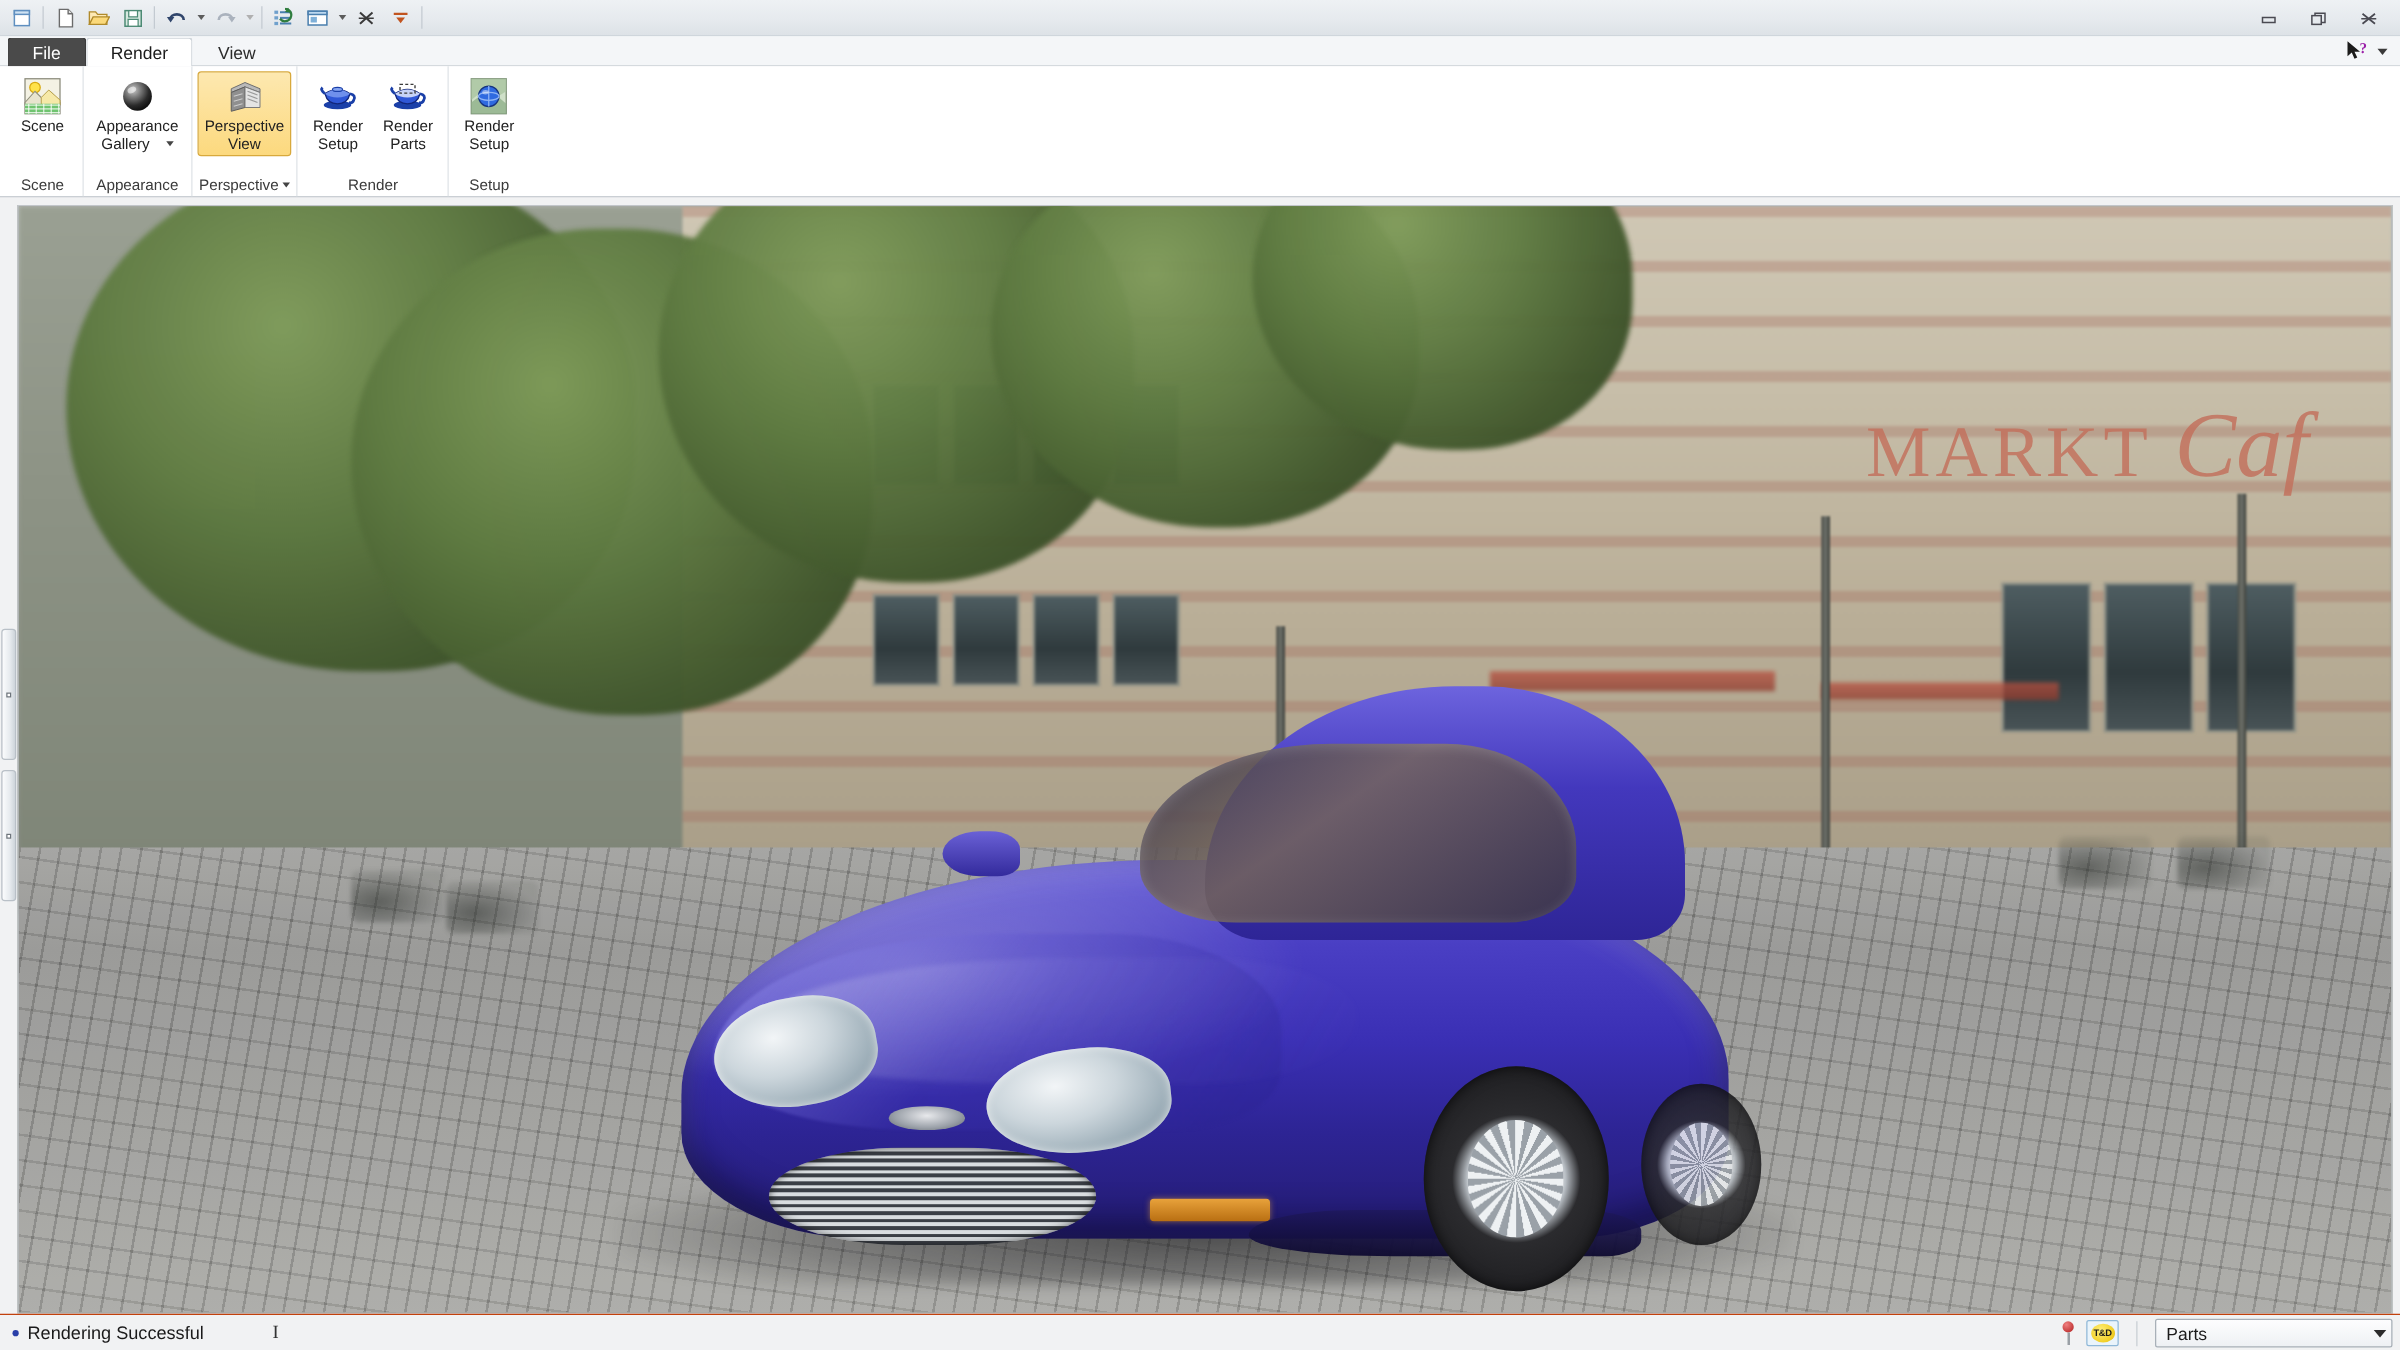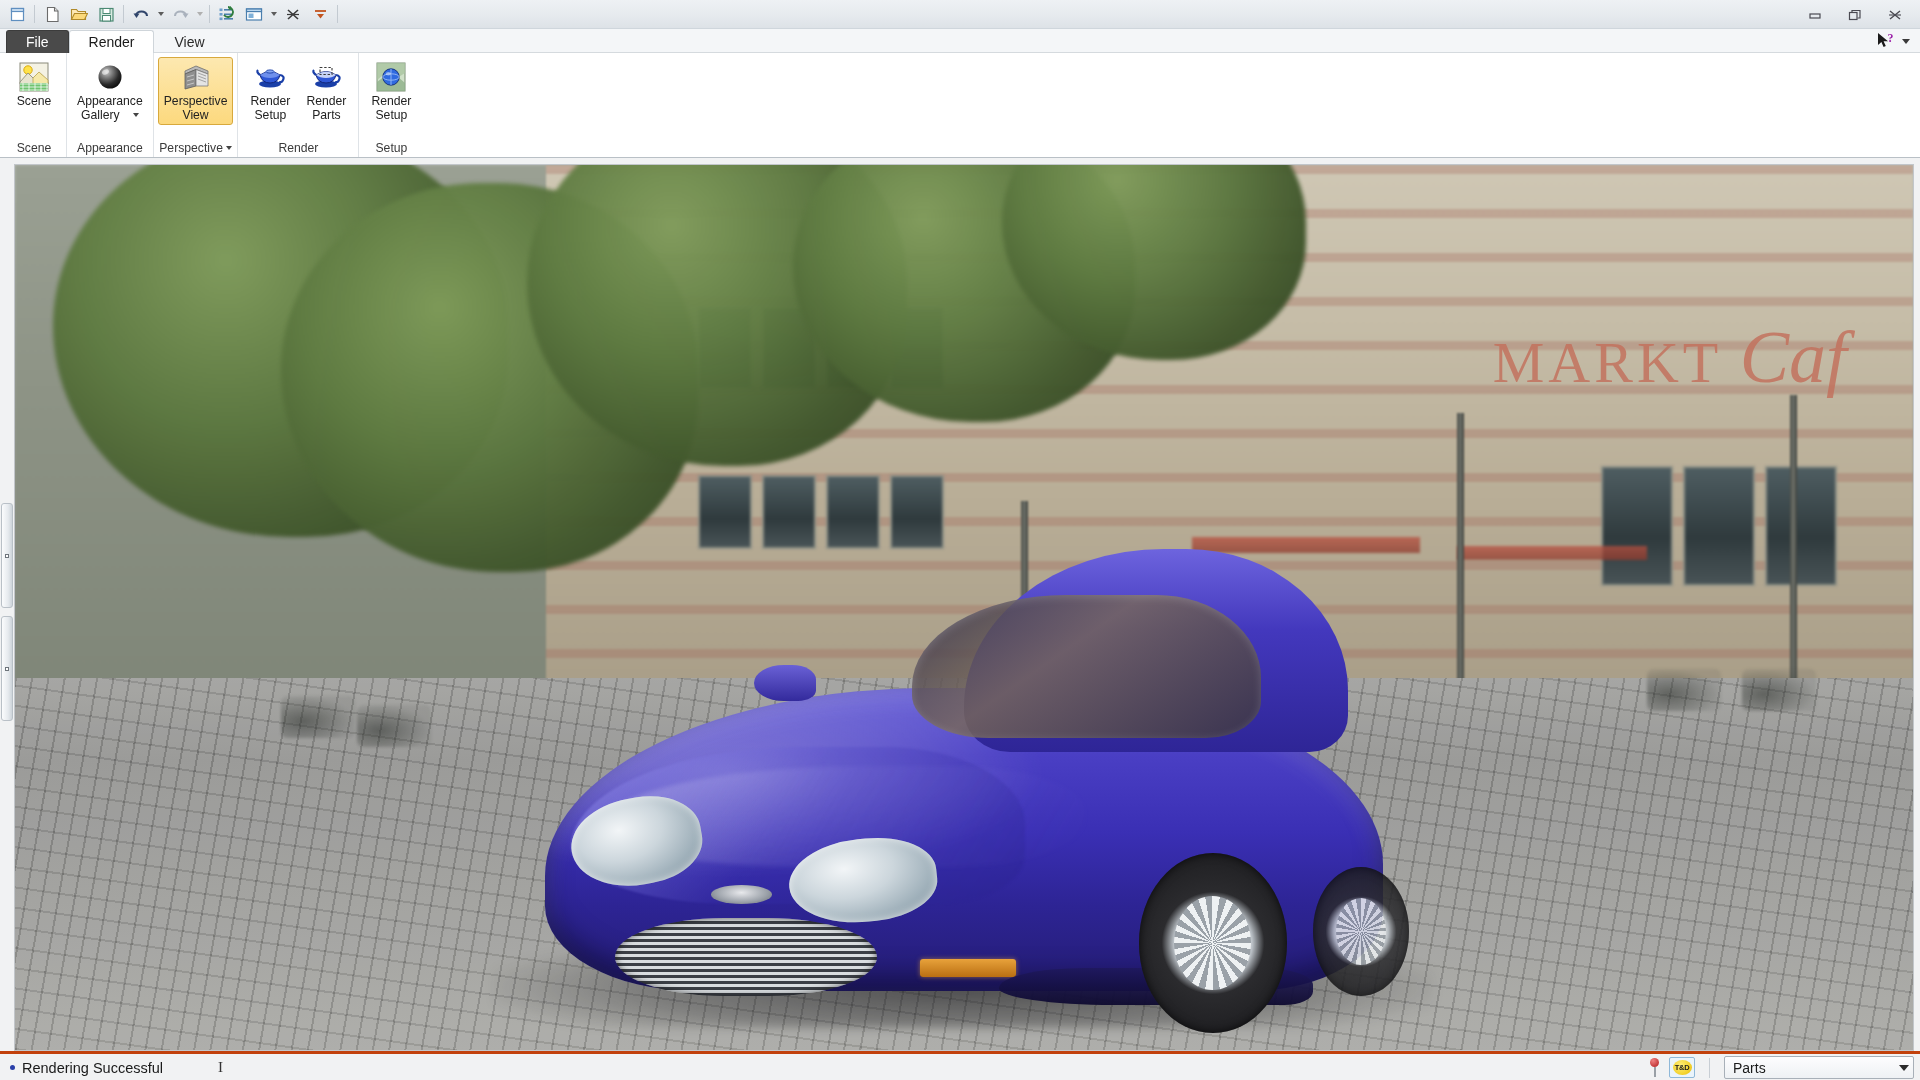--- a/index.html
+++ b/index.html
@@ -254,21 +254,21 @@
     border:1px solid #b9c0c7; border-radius:3px;
   }
   .side-tab .dot{
     position:absolute; left:3px; top:50%; width:4px; height:4px; margin-top:-2px;
     border:1px solid #6e757c; background:#fff;
   }
 
   
   .statusbar{
     height:30px; width:100%; background:#f1f2f3;
-    border-top:3px solid #c2410c; display:flex; align-items:center;
+    border-top:1px solid #c2410c; display:flex; align-items:center;
     position:relative; padding:0 6px;
   }
   .status-left{ display:flex; align-items:center; gap:7px; padding-left:4px; min-width:300px;}
   .status-dot{ width:5px; height:5px; border-radius:50%; background:#2a3fa8; }
   .status-msg{ font-size:14.5px; color:#1a1a1a; }
   .ibeam{ margin-left:48px; color:#333; font-size:15px; font-family:"Liberation Serif", serif; }
   .watermark{
     position:absolute; left:0; right:0; text-align:center;
     font-family:"Liberation Serif", serif; font-weight:bold; font-size:17px;
     color:#e8736b; letter-spacing:.4px; pointer-events:none;

